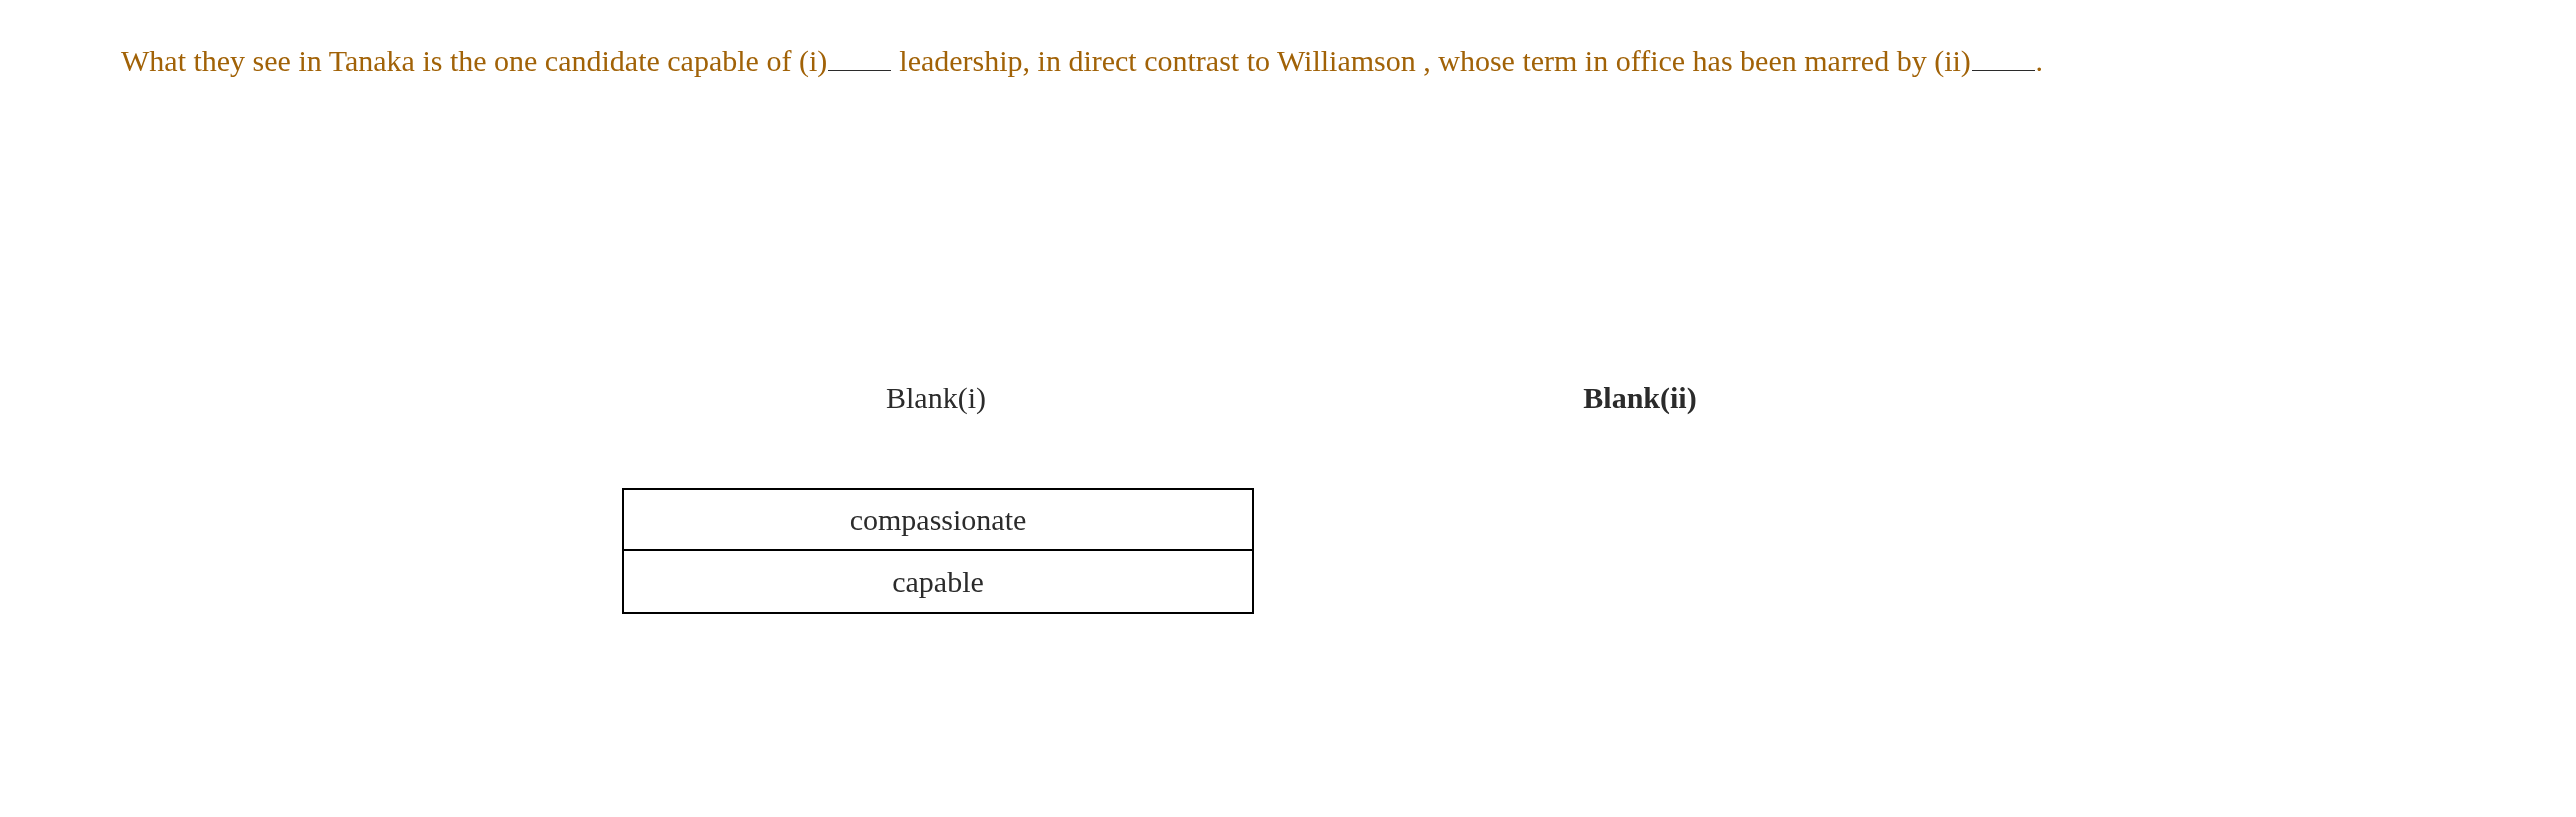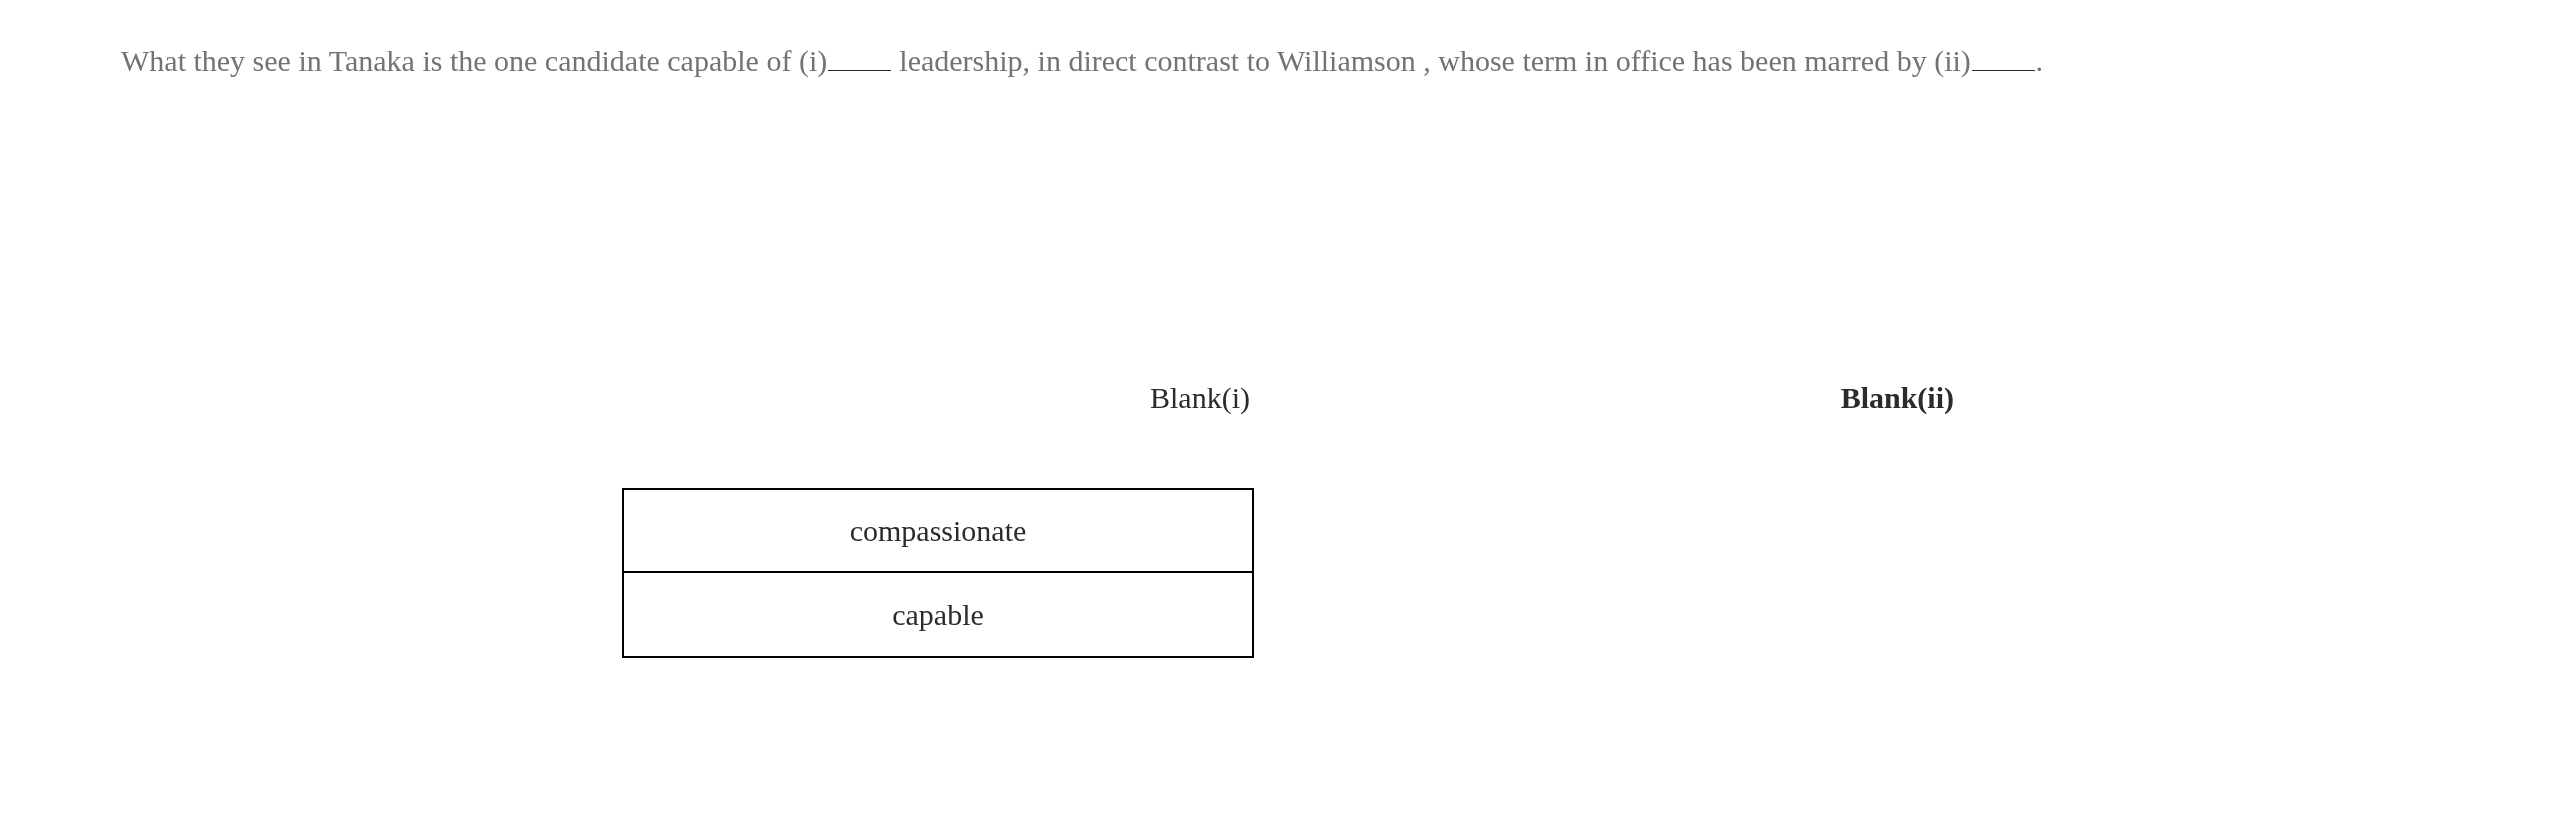--- a/index.html
+++ b/index.html
@@ -18,21 +18,21 @@
   }
 
   
   #question-text {
     position: absolute;
     left: 121px;
     top: 39px;
     width: 2371px;
     font-size: 30px;
     line-height: 44px;
-    color: #737373;
+    color: #a16207;
     text-align: left;
     white-space: normal;
   }
   #question-text .blank {
     display: inline-block;
     border-bottom: 1.6px solid #2b2b2b;
     width: 63px;
     height: 24px;
     vertical-align: baseline;
     margin: 0 0.8px;
@@ -49,37 +49,37 @@
 
   .blank-group {
     position: absolute;
     top: 0;
     width: 628px;
   }
   .blank-group.group-0 { left: 0px; }
   .blank-group.group-1 { left: 704px; font-weight: bold; }
 
   .blank-header {
-    text-align: right;
+    text-align: center;
     font-size: 30px;
     line-height: 36px;
     color: #2b2b2b;
     height: 36px;
     margin-bottom: 0;
   }
 
   .option-table {
     margin-top: 72px;
     border: 2.4px solid #000000;
     border-collapse: collapse;
     width: 628px;
     background: #ffffff;
   }
   .option-row {
-    height: 83px;
+    height: 61px;
     border-bottom: 2.4px solid #000000;
     box-sizing: border-box;
     display: flex;
     align-items: center;
     justify-content: center;
   }
   .option-row:last-child {
     border-bottom: none;
   }
   .option-label {

